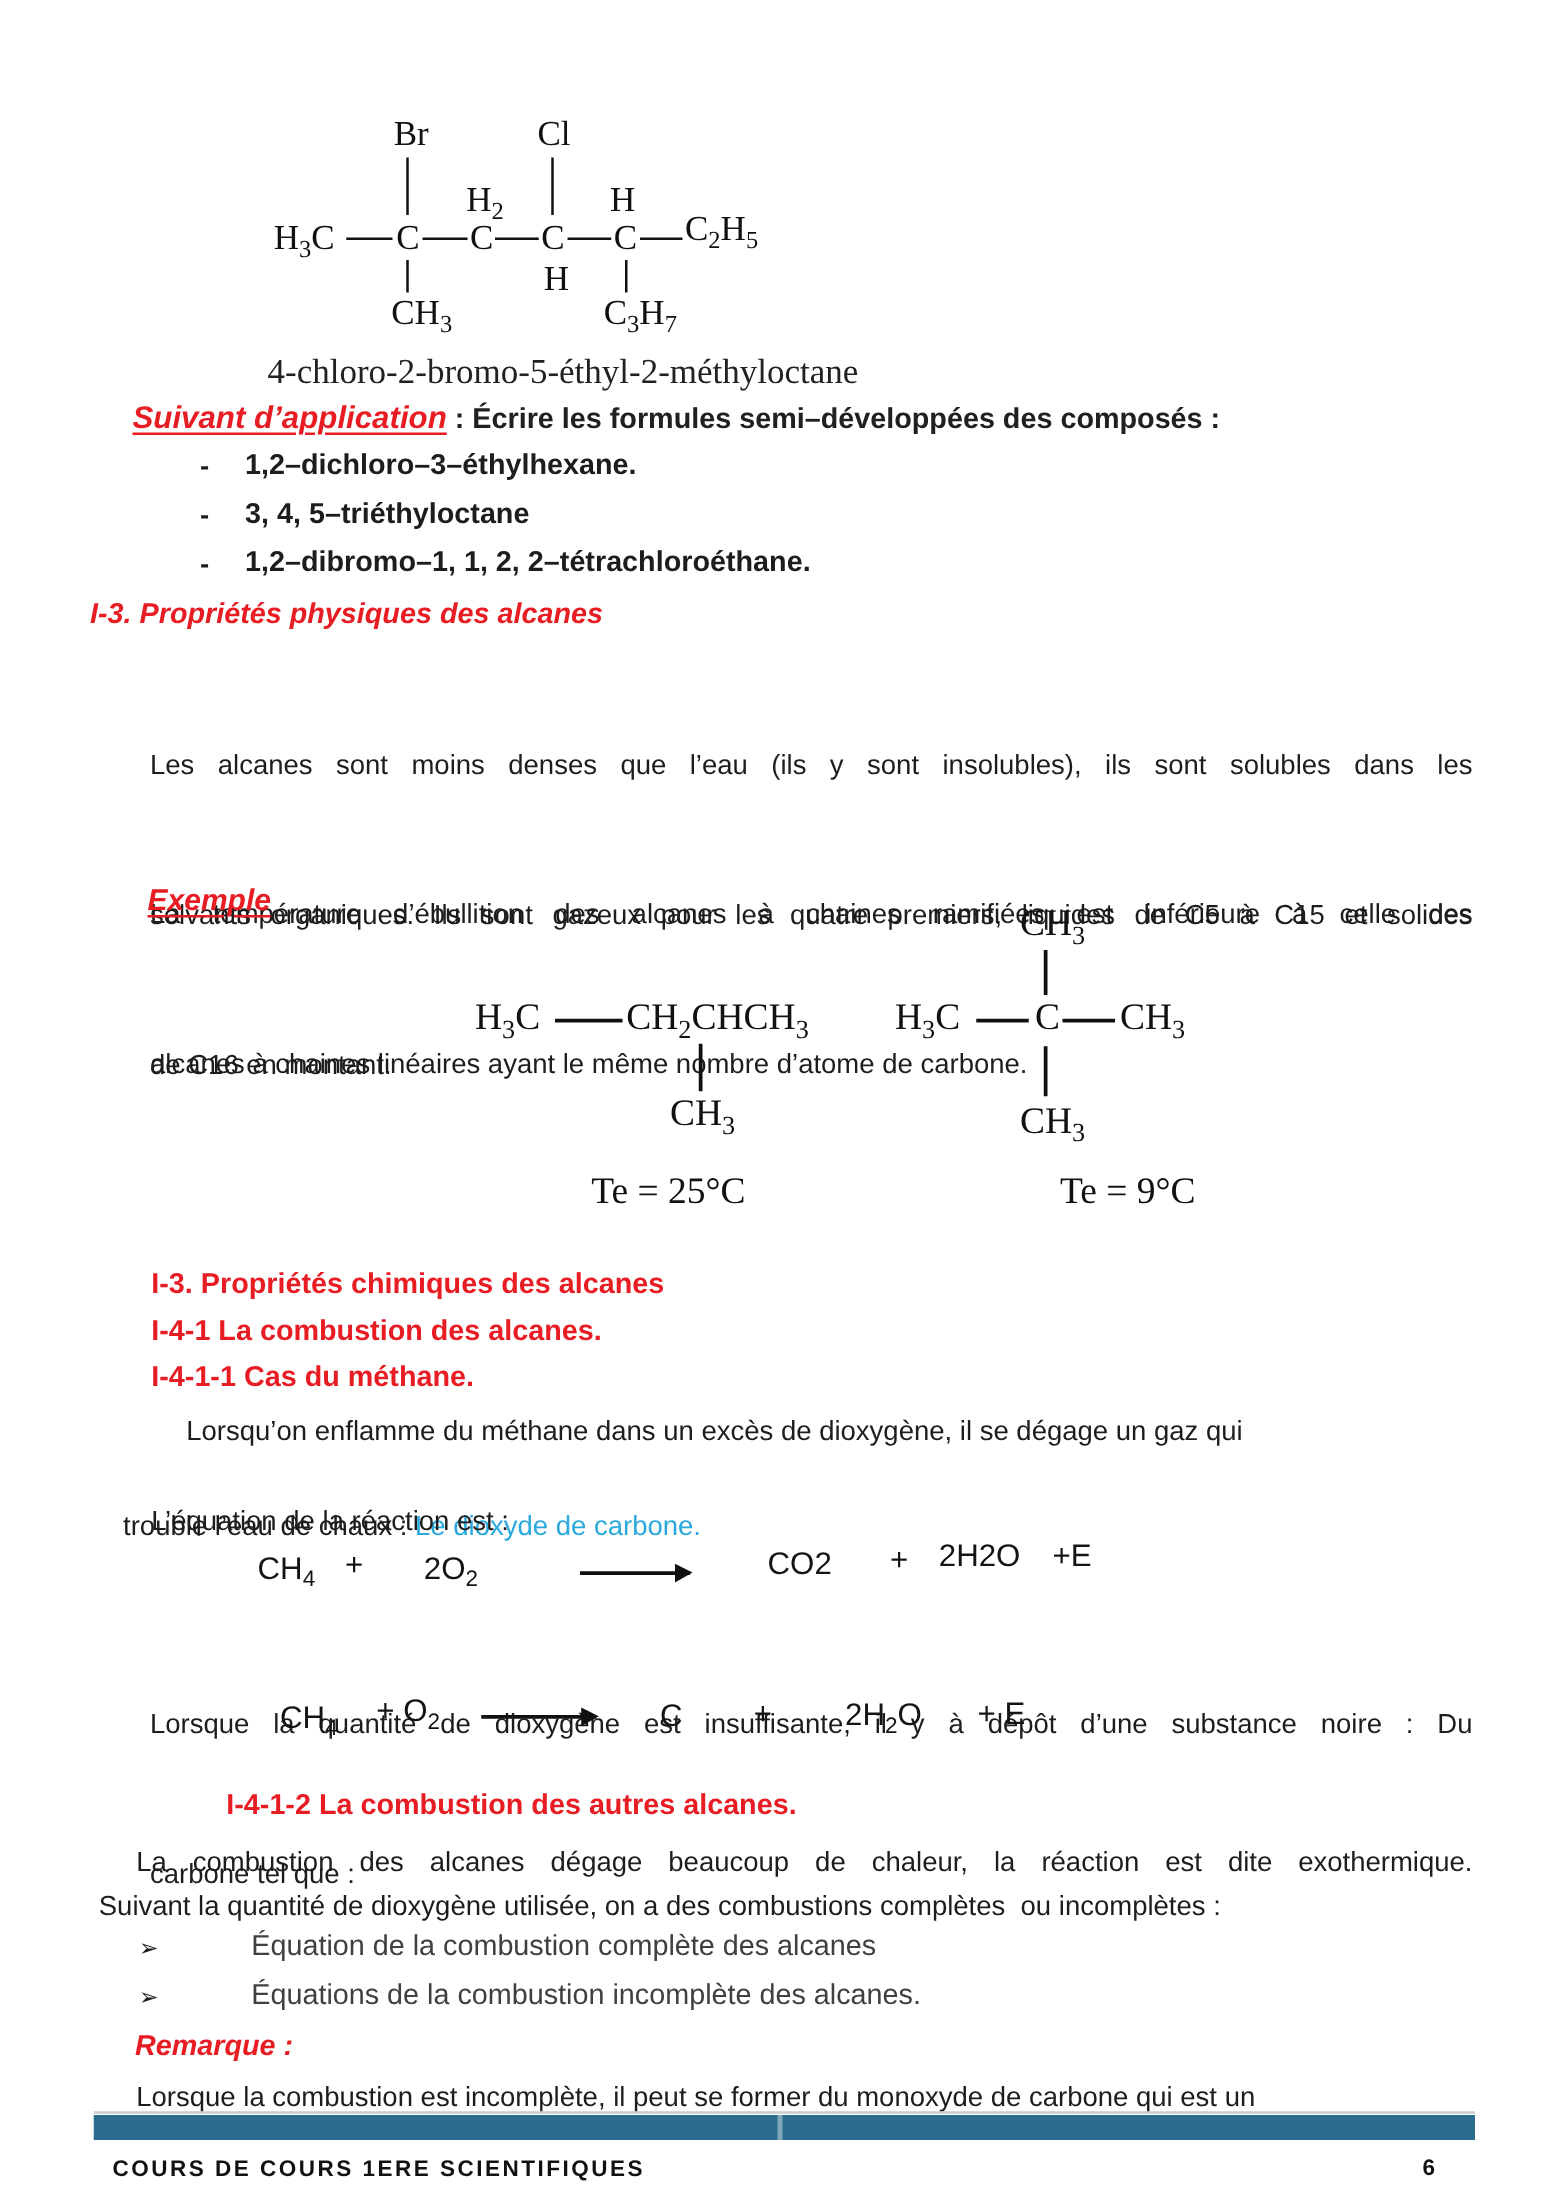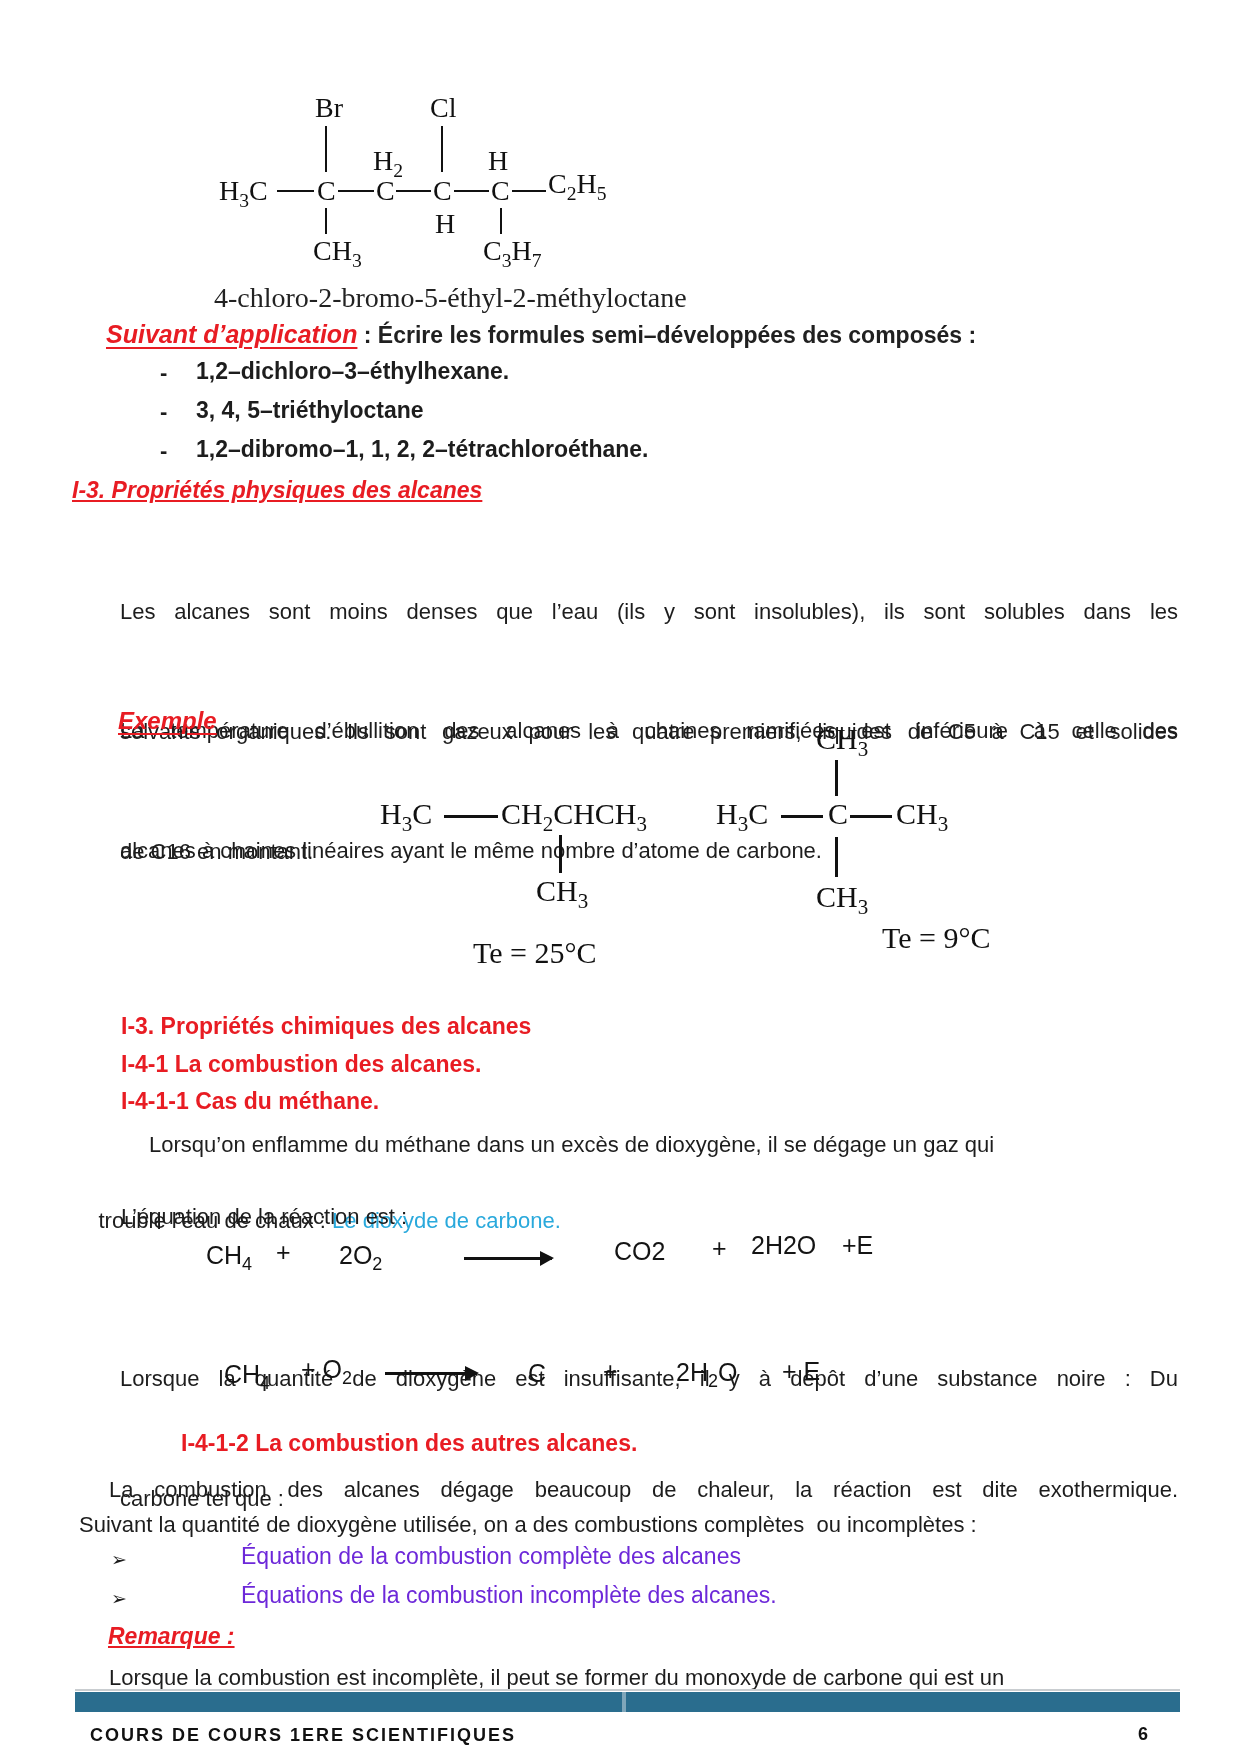--- a/index.html
+++ b/index.html
@@ -18,27 +18,27 @@
   .bond-h { position:absolute; height:2px; background:#111; }
   .bond-h.thick { height:3px; }
   .bond-v { position:absolute; width:2px; background:#111; }
   .bond-v.thick { width:3px; }
   .caption { font-family:"Liberation Serif","DejaVu Serif",serif; font-size:28px; color:#222; white-space:nowrap; }
   
   .body-txt { font-size:22px; line-height:40px; color:#1d1d1d; white-space:pre-wrap; }
   .jline { text-align:justify; text-align-last:justify; }
   .bold { font-weight:bold; }
   .red-head { color:var(--red,#e81c23); font-weight:bold; font-size:23px; white-space:nowrap; }
-  .red-italic { font-style:italic;text-decoration:underline; }
+  .red-italic { font-style:italic; }
   .red-underline { text-decoration:underline; text-decoration-thickness:2px; text-underline-offset:4px; }
   .blue-txt { color:var(--blue,#29a9dc); }
   .list-dash { font-weight:bold; font-size:22px; color:#1d1d1d; }
   .list-item { font-weight:bold; font-size:23px; color:#1d1d1d; white-space:nowrap; }
   .bullet-glyph { font-size:19px; color:#1d1d1d; }
-  .bullet-text { font-size:23px; color:#6d28d9; white-space:nowrap;margin-left:40px; }
+  .bullet-text { font-size:23px; color:#404040; white-space:nowrap; }
   
   .eq { font-size:25px; color:#141414; white-space:nowrap; }
   .eq sub { font-size:72%; }
   .rxn-arrow { position:absolute; height:3px; background:#111; }
   .rxn-arrow::after {
     content:""; position:absolute; right:-2px; top:-6px;
     border-left:14px solid #111; border-top:7px solid transparent; border-bottom:8px solid transparent;
   }
   
   .footer-line { position:absolute; height:2px; background:#c9cdd0; }
@@ -117,21 +117,21 @@
   <div class="abs" style="left:716px; top:722px; width:260px; height:260px;">
     <span class="abs chem chem-big" style="left:100px; top:0;">CH<sub>3</sub></span>
     <div class="bond-v thick" style="left:119px; top:38px; height:36px;"></div>
     <span class="abs chem chem-big" style="left:0;     top:75px;">H<sub>3</sub>C</span>
     <div class="bond-h thick" style="left:65px;  top:93px; width:42px;"></div>
     <span class="abs chem chem-big" style="left:112px; top:75px;">C</span>
     <div class="bond-h thick" style="left:134px; top:93px; width:42px;"></div>
     <span class="abs chem chem-big" style="left:180px; top:75px;">CH<sub>3</sub></span>
     <div class="bond-v thick" style="left:119px; top:115px; height:40px;"></div>
     <span class="abs chem chem-big" style="left:100px; top:158px;">CH<sub>3</sub></span>
-    <span class="abs chem chem-big" style="left:132px; top:199px;margin-left:34px;">Te = 9°C</span>
+    <span class="abs chem chem-big" style="left:132px; top:214px;">Te = 9°C</span>
   </div>
 
   <div class="abs red-head" style="left:121px; top:1013px;">I-3. Propriétés chimiques des alcanes</div>
   <div class="abs red-head" style="left:121px; top:1051px;">I-4-1 La combustion des alcanes.</div>
   <div class="abs red-head" style="left:121px; top:1088px;">I-4-1-1 Cas du méthane.</div>
 
   <div class="abs body-txt" style="left:149px; top:1125px;">Lorsqu’on enflamme du méthane dans un excès de dioxygène, il se dégage un gaz qui</div>
   <div class="abs body-txt" style="left:74px;  top:1161px;">
     <span>trouble l’eau de chaux : </span><span class="blue-txt">Le dioxyde de carbone.</span>
   </div>

